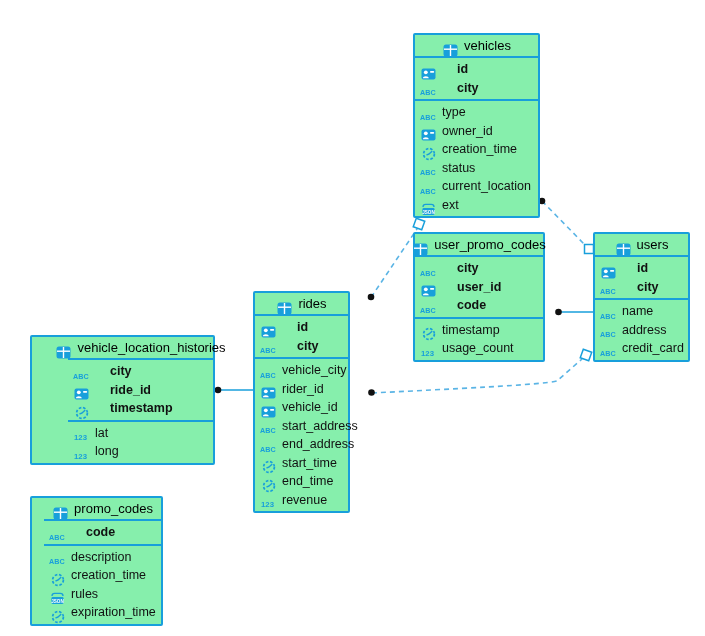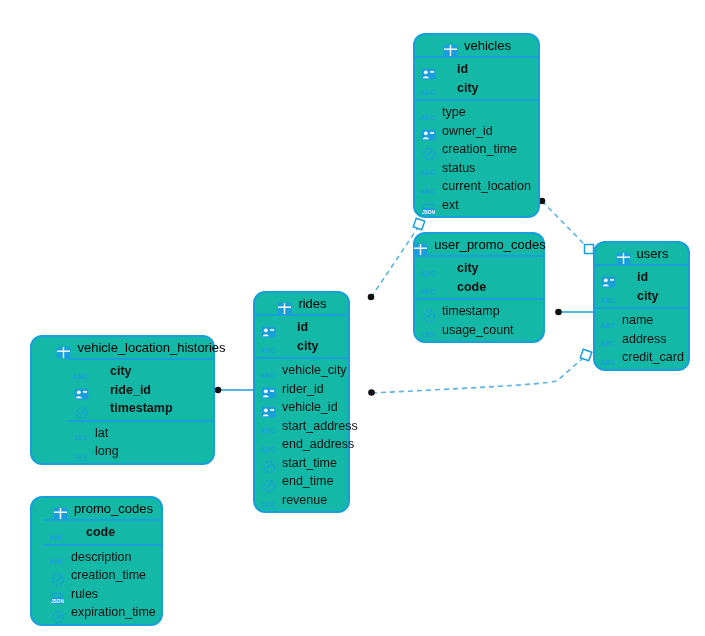--- a/index.html
+++ b/index.html
@@ -1,22 +1,22 @@
 <!DOCTYPE html>
 <html style="--accent: #189fdb; --dash: #5ab4e5; --text: #111111;"><head>
 <meta charset="utf-8">
 <style>
   :root { --accent:#189fdb; --dash:#5ab4e5; --text:#111111; }
   html,body { margin:0; padding:0; background:#ffffff; }
   body { width:705px; height:636px; overflow:hidden;
          font-family:"Liberation Sans", sans-serif; }
   .canvas { position:relative; width:705px; height:636px; background:#fff; }
   svg.connections { position:absolute; left:0; top:0; width:705px; height:636px; }
-  .db-table { position:absolute; box-sizing:border-box; background:#14b8a6;
-              border:2px solid var(--accent); border-radius:12px; z-index:2; }
+  .db-table { position:absolute; box-sizing:border-box; background:#86efac;
+              border:2px solid var(--accent); border-radius:2px; z-index:2; }
   .tbl-header { display:flex; align-items:center; justify-content:center; gap:5px;
                 height:21px; border-bottom:2px solid var(--accent);
                 font-size:13px; color:#000; padding:0 4px; white-space:nowrap; }
   .section { padding:2px 0; }
   .section.body { border-top:2px solid var(--accent); }
   .col-row { display:flex; align-items:center; gap:5px; height:18.5px;
              padding:0 5px; font-size:12.5px; color:var(--text); white-space:nowrap; }
   .col-row.key { font-weight:bold;gap:20px; }
   .icon-box { width:17px; min-width:17px; display:flex; align-items:center;
               justify-content:center;margin-top:9px; }
@@ -155,20 +155,31 @@
         <div class="col-row key">
           <span class="icon-box">
             <svg width="17" height="10" viewBox="0 0 17 10">
               <text x="0" y="8" font-family="Liberation Sans, sans-serif" font-size="7.2" font-weight="bold" fill="#189fdb">ABC</text>
             </svg>
           </span>
           <span>city</span>
         </div>
         <div class="col-row key">
           <span class="icon-box">
+            <svg width="15" height="12" viewBox="0 0 15 12">
+              <rect x="0.5" y="0.5" width="14" height="11" rx="2" fill="#189fdb"></rect>
+              <circle cx="4.8" cy="4.3" r="1.9" fill="#fff"></circle>
+              <path d="M1.8 10.3 C1.8 7.4 7.8 7.4 7.8 10.3 Z" fill="#fff"></path>
+              <rect x="9" y="3.1" width="4.2" height="1.7" rx="0.8" fill="#fff"></rect>
+            </svg>
+          </span>
+          <span>user_id</span>
+        </div>
+        <div class="col-row key">
+          <span class="icon-box">
             <svg width="17" height="10" viewBox="0 0 17 10">
               <text x="0" y="8" font-family="Liberation Sans, sans-serif" font-size="7.2" font-weight="bold" fill="#189fdb">ABC</text>
             </svg>
           </span>
           <span>code</span>
         </div>
       </div>
       <div class="section body">
         <div class="col-row">
           <span class="icon-box">
@@ -182,21 +193,21 @@
         <div class="col-row">
           <span class="icon-box">
             <svg width="16" height="10" viewBox="0 0 16 10">
               <text x="0" y="8" font-family="Liberation Sans, sans-serif" font-size="7.8" font-weight="bold" fill="#189fdb">123</text>
             </svg>
           </span>
           <span>usage_count</span>
         </div>
       </div>
     </div>
-    <div class="db-table" style="left: 593px; top: 241px; width: 97px;">
+    <div class="db-table" style="left: 593px; top: 232px; width: 97px;">
       <div class="tbl-header">
         <span class="icon-box">
           <svg width="15" height="13" viewBox="0 0 15 13">
             <rect x="0.5" y="0.5" width="14" height="12" rx="2.5" fill="#189fdb"></rect>
             <line x1="1" y1="5.2" x2="14" y2="5.2" stroke="#fff" stroke-width="1.4"></line>
             <line x1="7.5" y1="1" x2="7.5" y2="12" stroke="#fff" stroke-width="1.4"></line>
           </svg>
         </span>
         <span>users</span>
       </div>

